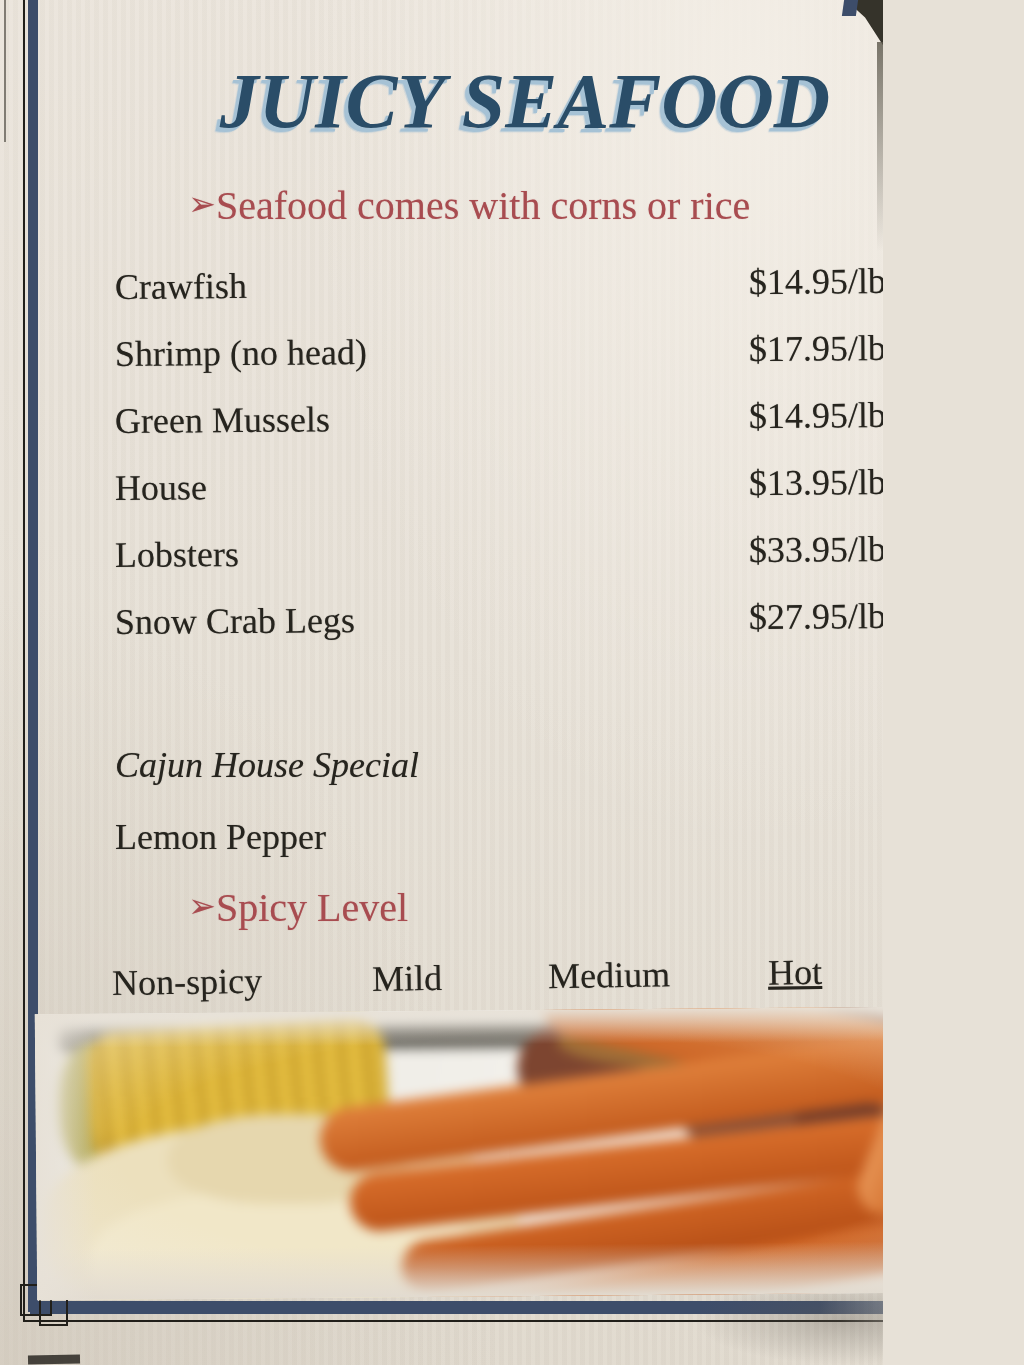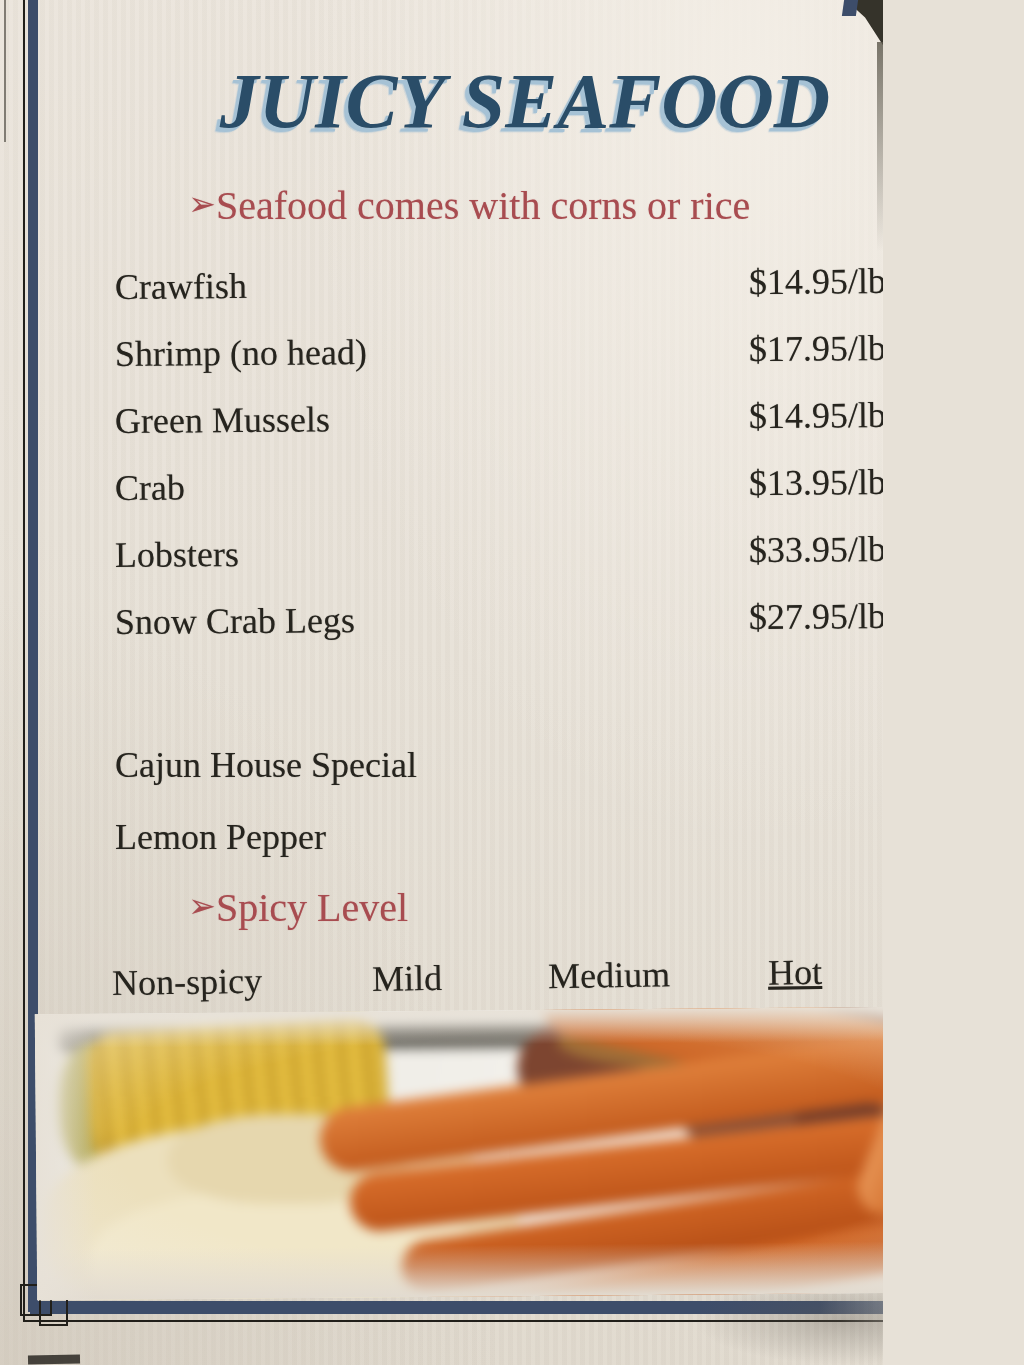--- a/index.html
+++ b/index.html
@@ -140,34 +140,34 @@
   </div>
   <div class="item-row" style="top:333px;">
     <span>Shrimp (no head)</span>
     <span>$17.95/lb</span>
   </div>
   <div class="item-row" style="top:400px;">
     <span>Green Mussels</span>
     <span>$14.95/lb</span>
   </div>
   <div class="item-row" style="top:467px;">
-    <span>Crab</span>
+    <span>House</span>
     <span>$13.95/lb</span>
   </div>
   <div class="item-row" style="top:534px;">
     <span>Lobsters</span>
     <span>$33.95/lb</span>
   </div>
   <div class="item-row" style="top:601px;">
     <span>Snow Crab Legs</span>
     <span>$27.95/lb</span>
   </div>
 
 
-  <div class="plain-item" style="top:744px;">Cajun House Special</div>
+  <div class="plain-item" style="top:744px;font-style:italic;">Cajun House Special</div>
   <div class="plain-item" style="top:816px;">Lemon Pepper</div>
 
   <div class="heading" style="top:884px;">
     <span class="arrow">➢</span><span class="htext">Spicy Level</span>
   </div>
 
   <div class="spicy-row">
     <span style="left:112px;">Non-spicy</span>
     <span style="left:372px;">Mild</span>
     <span style="left:548px;">Medium</span>

